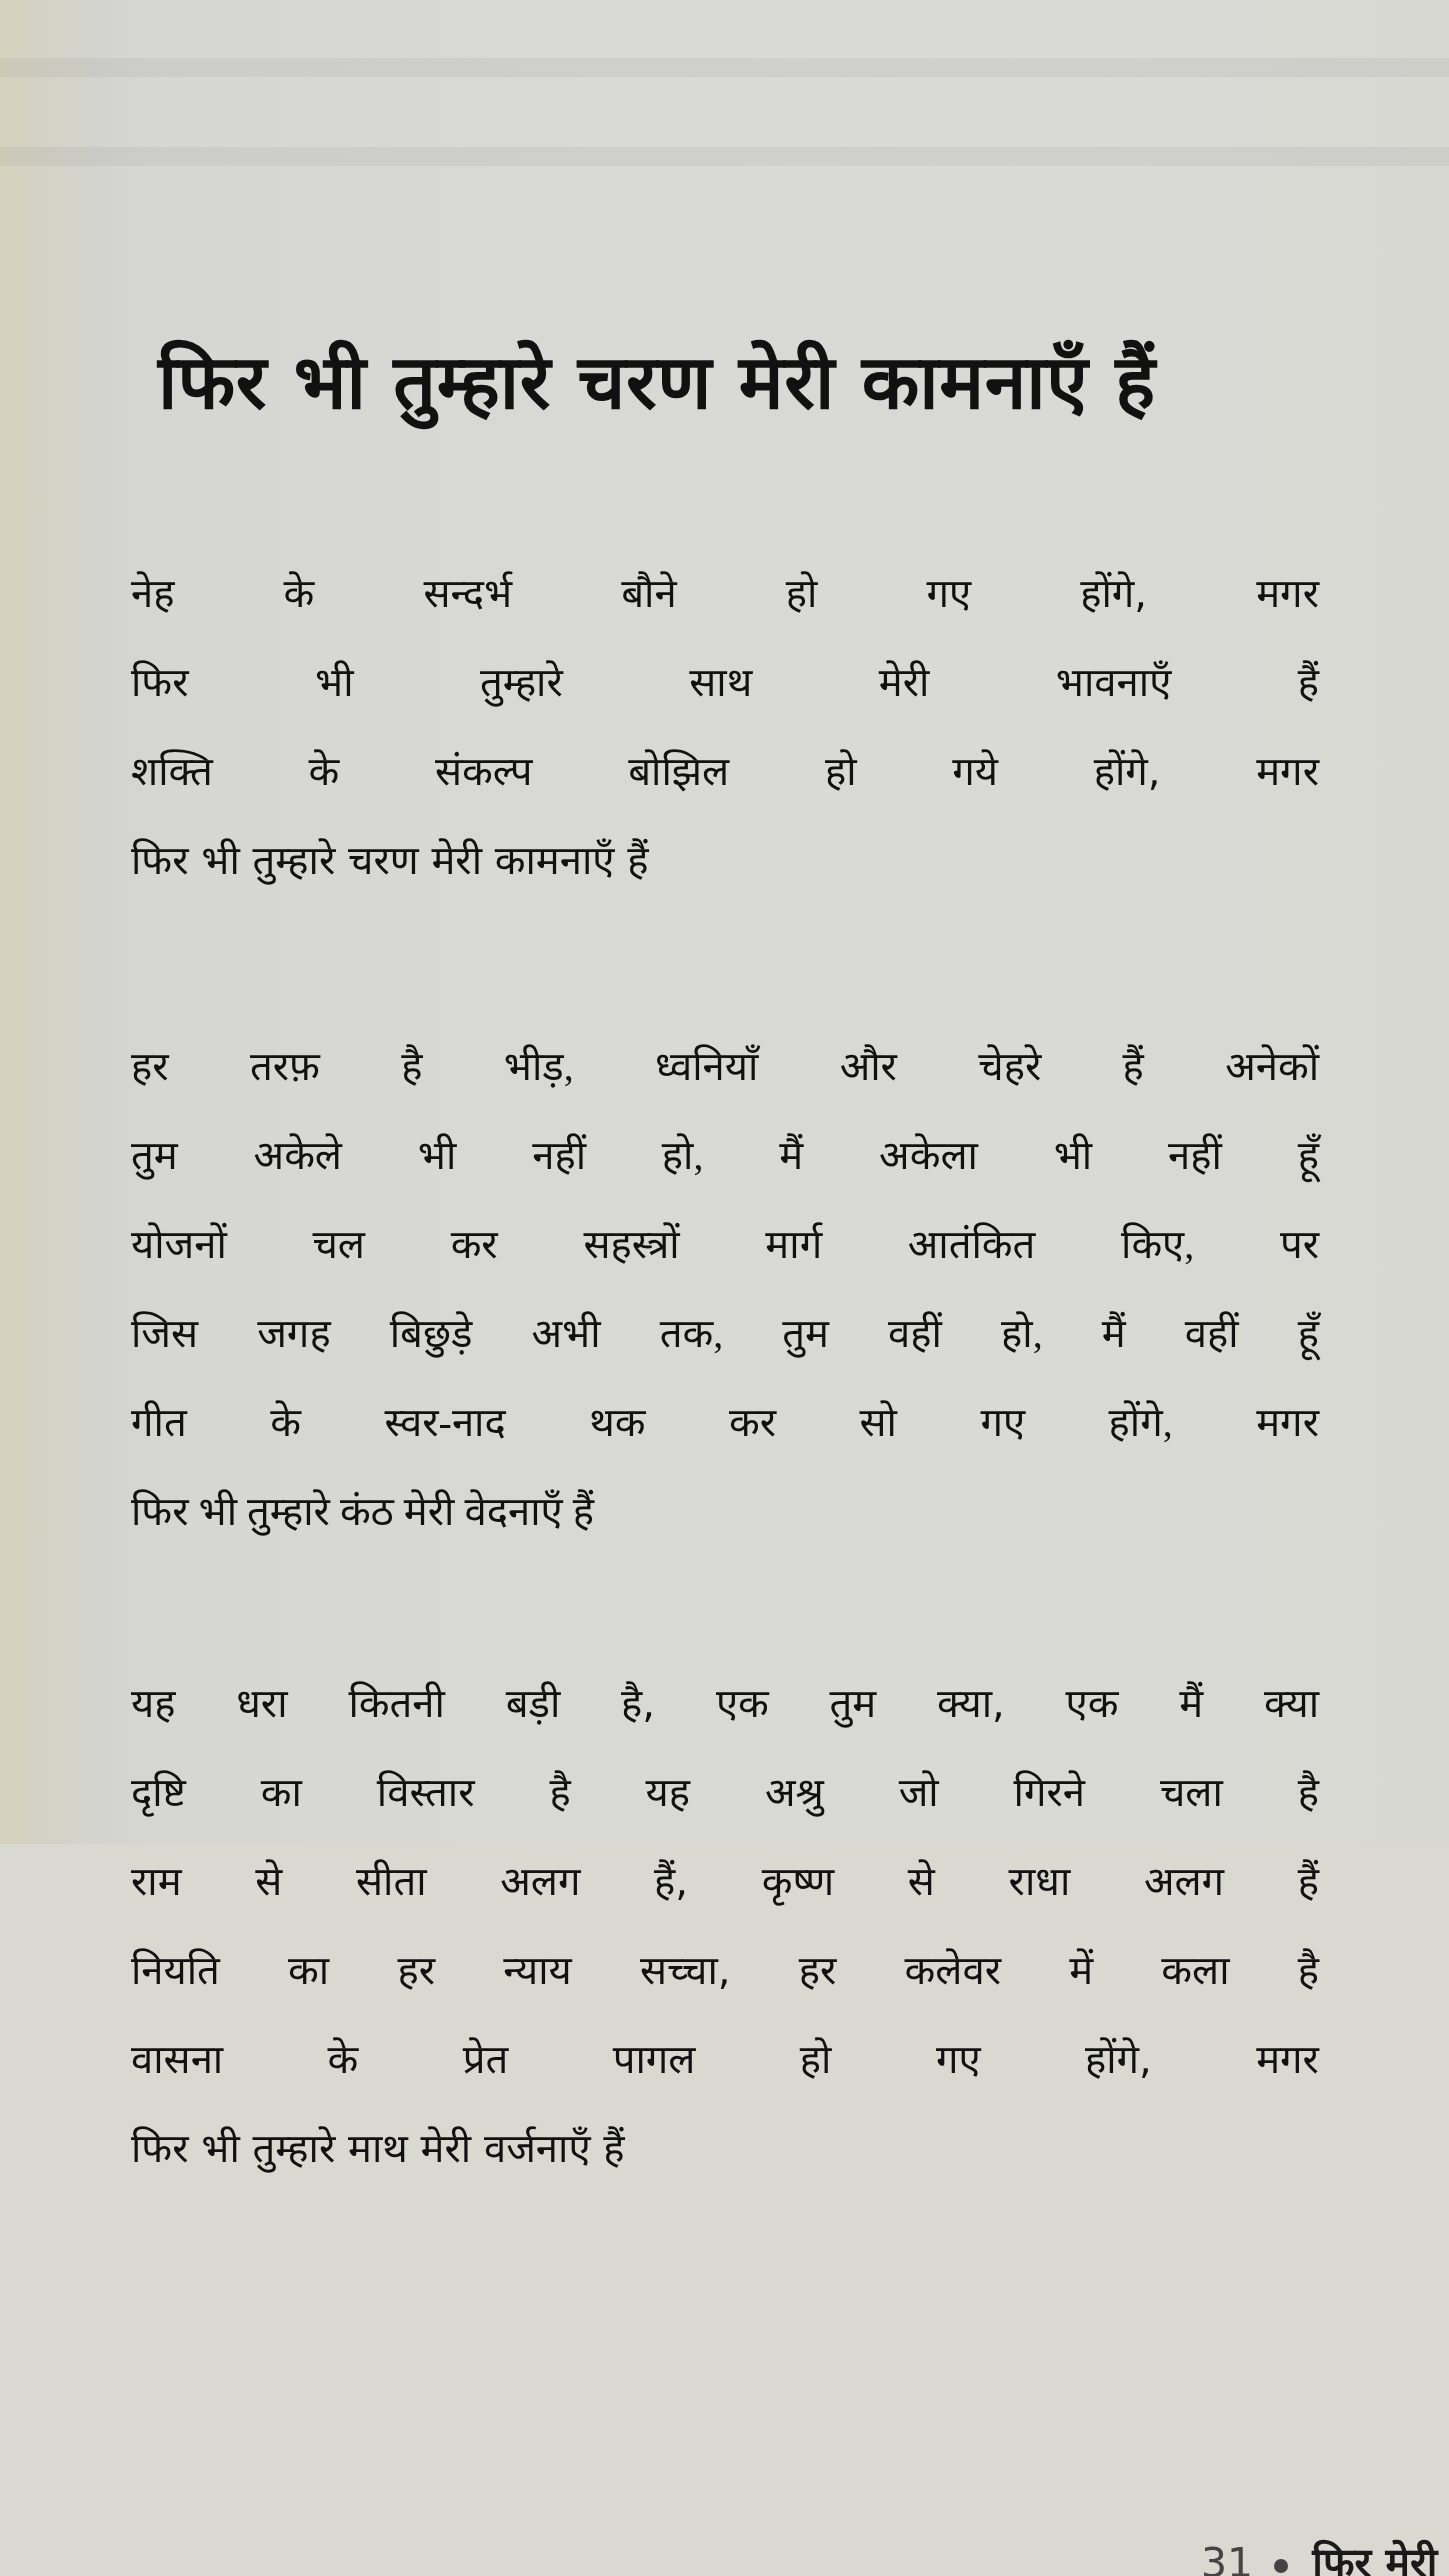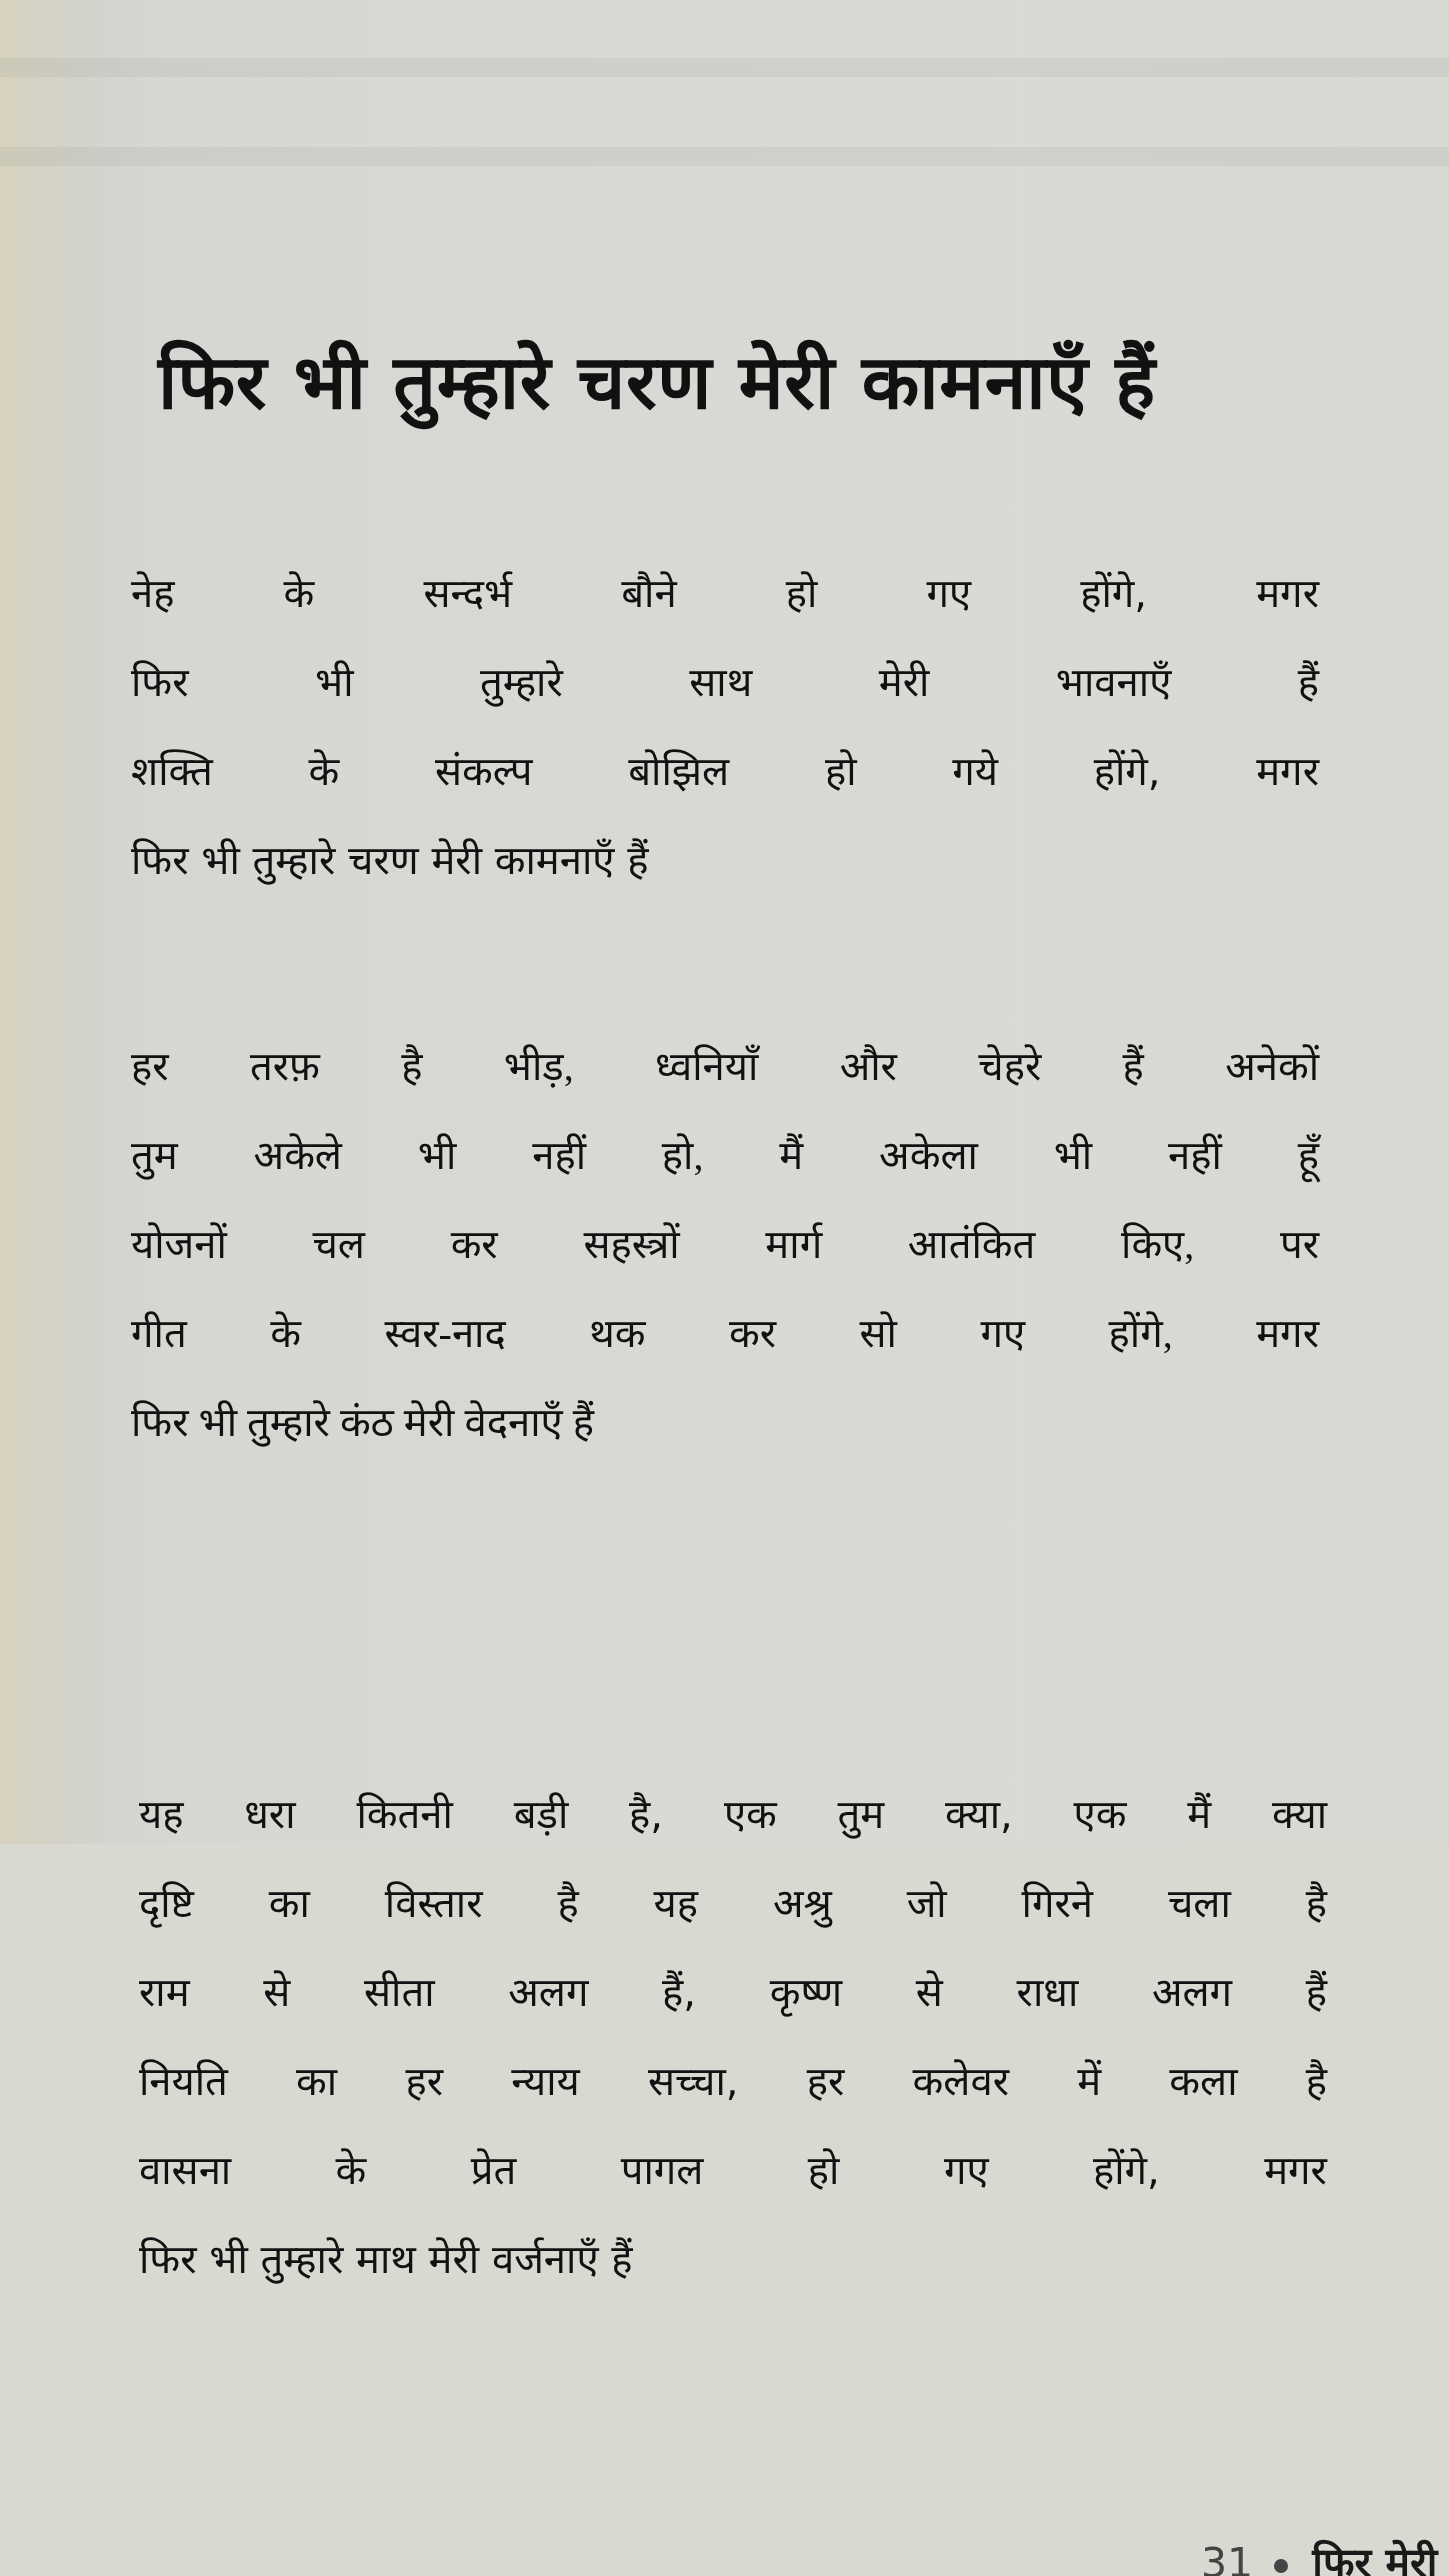--- a/index.html
+++ b/index.html
@@ -55,21 +55,21 @@
       white-space: nowrap;
       text-align: justify;
       text-align-last: justify;
     }
     .line.short {
       text-align: left;
       text-align-last: left;
     }
     .stanza-1 { top: 549px; }
     .stanza-2 { top: 1022px; font-family: Liberation Serif, serif; }
-    .stanza-3 { top: 1770px; margin-left: 8px; }
+    .stanza-3 { top: 1659px; }
     .footer {
       position: absolute;
       left: 1201px;
       top: 2544px;
       font-size: 41px;
       font-weight: bold;
       line-height: 38px;
       white-space: nowrap;
       color: #1a1a1a;
     }
@@ -99,20 +99,21 @@
     <div class="line">नेह के सन्दर्भ बौने हो गए होंगे, मगर</div>
     <div class="line">फिर भी तुम्हारे साथ मेरी भावनाएँ हैं</div>
     <div class="line">शक्ति के संकल्प बोझिल हो गये होंगे, मगर</div>
     <div class="line short">फिर भी तुम्हारे चरण मेरी कामनाएँ हैं</div>
   </div>
 
   <div class="stanza stanza-2">
     <div class="line">हर तरफ़ है भीड़, ध्वनियाँ और चेहरे हैं अनेकों</div>
     <div class="line">तुम अकेले भी नहीं हो, मैं अकेला भी नहीं हूँ</div>
     <div class="line">योजनों चल कर सहस्त्रों मार्ग आतंकित किए, पर</div>
+    <div class="line">जिस जगह बिछुड़े अभी तक, तुम वहीं हो, मैं वहीं हूँ</div>
     <div class="line">गीत के स्वर-नाद थक कर सो गए होंगे, मगर</div>
     <div class="line short">फिर भी तुम्हारे कंठ मेरी वेदनाएँ हैं</div>
   </div>
 
   <div class="stanza stanza-3">
     <div class="line">यह धरा कितनी बड़ी है, एक तुम क्या, एक मैं क्या</div>
     <div class="line">दृष्टि का विस्तार है यह अश्रु जो गिरने चला है</div>
     <div class="line">राम से सीता अलग हैं, कृष्ण से राधा अलग हैं</div>
     <div class="line">नियति का हर न्याय सच्चा, हर कलेवर में कला है</div>
     <div class="line">वासना के प्रेत पागल हो गए होंगे, मगर</div>

